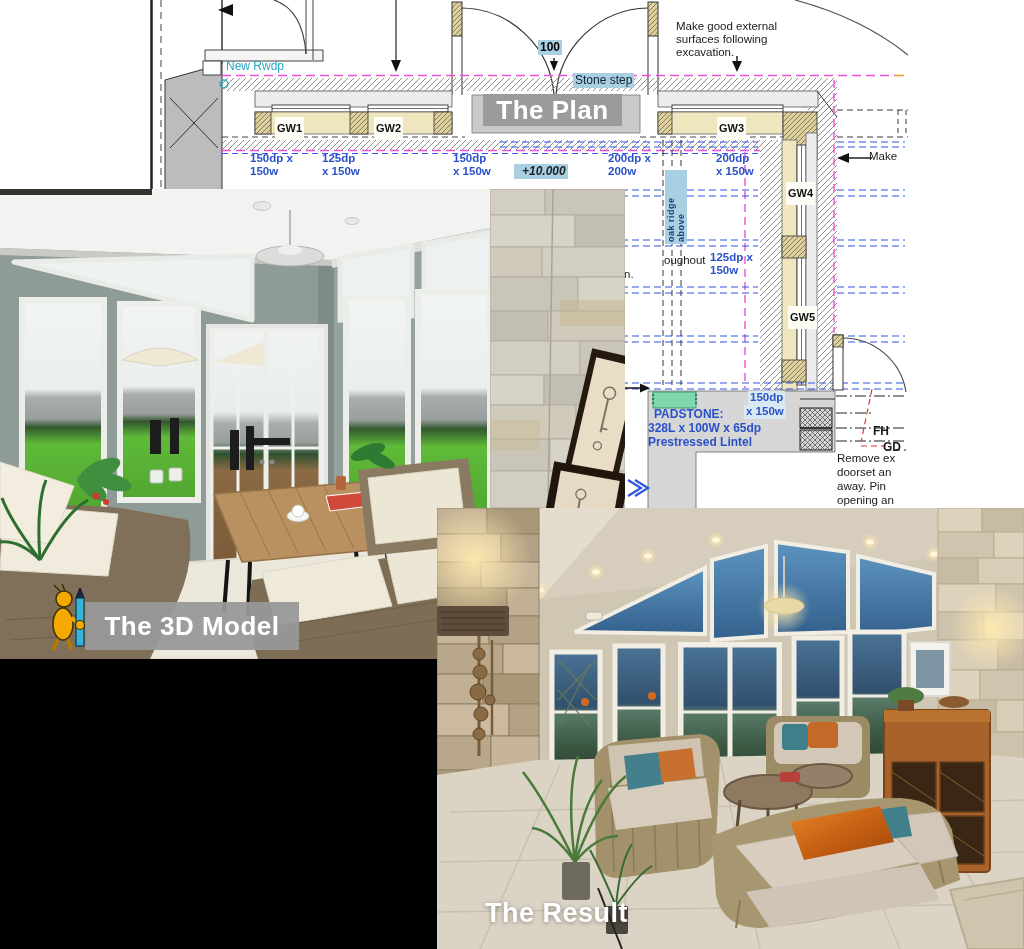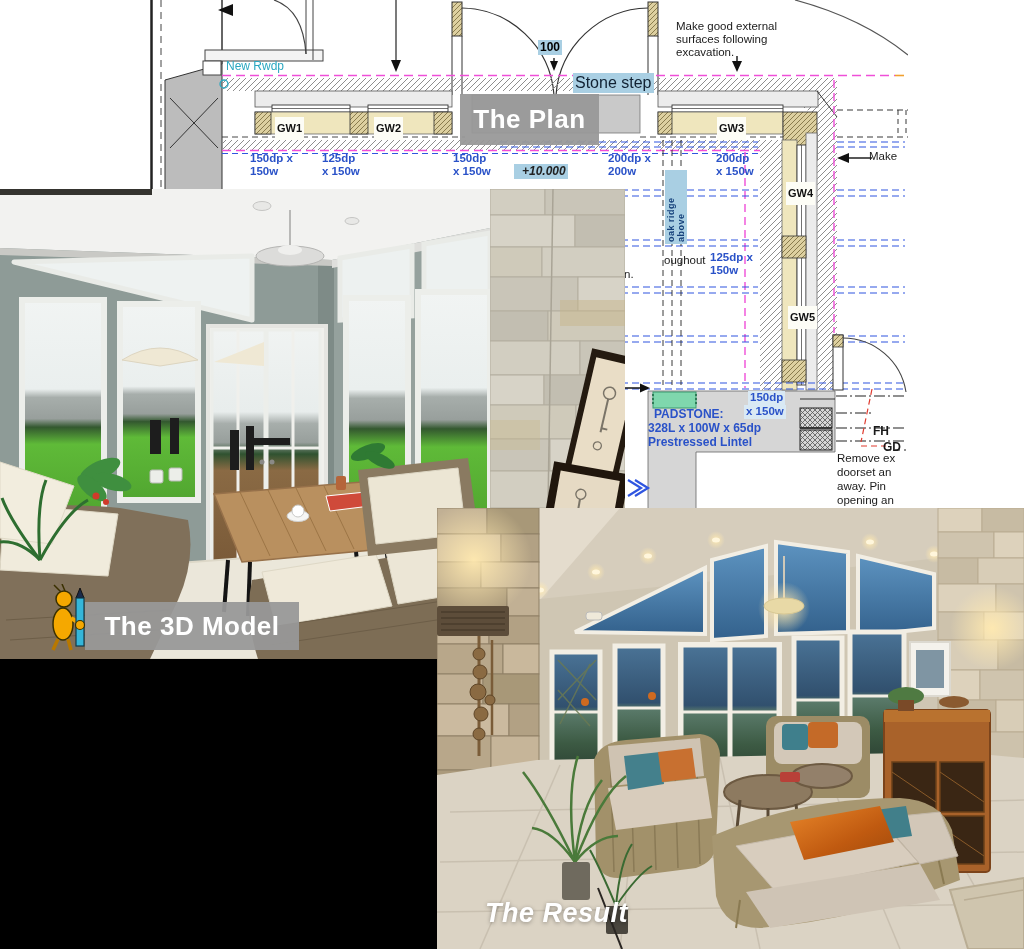--- a/index.html
+++ b/index.html
@@ -179,21 +179,21 @@
       <polyline points="635,480 648,488 635,496" fill="none" stroke="#2f55e0" stroke-width="2.2"></polyline>
       <circle cx="224" cy="84" r="4" fill="none" stroke="#2aa7c0" stroke-width="1.3"></circle>
     </svg>
 
     
     <div class="plan-text" style="left:76px;top:60px;color:#2aa7c0;font-size:12px;">New Rwdp</div>
     <div class="plan-text" style="left:526px;top:20px;width:170px;">Make good external
 surfaces following
 excavation.</div>
     <div class="plan-text chip" style="left:388px;top:40px;font-weight:700;font-size:12px;color:#000000;">100</div>
-    <div class="plan-text chip" style="left:423px;top:73px;font-size:16px;color:#123;">Stone step</div>
+    <div class="plan-text chip" style="left:423px;top:73px;font-size:12px;color:#123;">Stone step</div>
     <div class="gw-chip" style="left:125px;top:117px;">GW1</div>
     <div class="gw-chip" style="left:224px;top:117px;">GW2</div>
     <div class="gw-chip" style="left:567px;top:117px;">GW3</div>
     <div class="gw-chip" style="left:636px;top:182px;">GW4</div>
     <div class="gw-chip" style="left:638px;top:306px;">GW5</div>
     <div class="plan-text blue" style="left:100px;top:152px;">150dp x
 150w</div>
     <div class="plan-text blue" style="left:172px;top:152px;">125dp
 x 150w</div>
     <div class="plan-text blue" style="left:303px;top:152px;">150dp
@@ -386,21 +386,21 @@
       <ellipse cx="290" cy="250" rx="12" ry="5" fill="#efefed"></ellipse>
       <ellipse cx="262" cy="206" rx="9" ry="4.5" fill="#e8e8e6" stroke="#c6c6c4"></ellipse>
       <ellipse cx="352" cy="221" rx="7" ry="3.5" fill="#e8e8e6" stroke="#c6c6c4"></ellipse>
       <rect x="150" y="470" width="13" height="13" rx="2" fill="#eceee9" stroke="#b9bbb6"></rect>
       <rect x="169" y="468" width="13" height="13" rx="2" fill="#eceee9" stroke="#b9bbb6"></rect>
     </svg>
   </div>
 
   <div class="black-area" style="left:0;top:659px;width:437px;height:290px;z-index:4;"></div>
 
-  <div class="layer" style="left:437px;top:508px;width:587px;height:441px;z-index:5;font-style:italic;">
+  <div class="layer" style="left:437px;top:508px;width:587px;height:441px;z-index:5;">
     <svg width="587" height="441" viewBox="437 508 587 441">
       <defs>
         <linearGradient id="winmix" x1="0" y1="0" x2="0" y2="1">
           <stop offset="0" stop-color="#4a7396"></stop>
             <stop offset="0.45" stop-color="#31506e"></stop>
           <stop offset="0.50" stop-color="#5a7a6a"></stop>
             <stop offset="0.75" stop-color="#3c5a43"></stop>
           <stop offset="1" stop-color="#2b3f31"></stop>
         </linearGradient>
         <linearGradient id="skyG" x1="0" y1="0" x2="0" y2="1">
@@ -643,21 +643,21 @@
         <path d="M616,906 Q638,874 652,866"></path>
       </g>
       <rect x="606" y="906" width="22" height="28" rx="2" fill="#4a463e"></rect>
       <line x1="598" y1="888" x2="622" y2="949" stroke="#2a2622" stroke-width="2"></line>
       <circle cx="585" cy="702" r="4" fill="#cf6a20"></circle>
       <circle cx="652" cy="696" r="4" fill="#cf6a20"></circle>
     </svg>
     <div class="caption-text" style="left:48px;top:390px;">The Result</div>
   </div>
 
-  <div class="caption-box" style="left:460px;top:94px;width:139px;height:51px;">
+  <div class="caption-box" style="left:483px;top:94px;width:139px;height:32px;">
     <span>The Plan</span>
   </div>
 
   <div class="caption-box" style="left:85px;top:602px;width:214px;height:48px;">
     <span>The 3D Model</span>
   </div>
 
   <svg style="position:absolute;left:44px;top:584px;z-index:61;" width="46" height="72" viewBox="0 0 46 72">
     <line x1="17" y1="8" x2="10" y2="1" stroke="#3a3000" stroke-width="1.5"></line>
     <line x1="21" y1="7" x2="18" y2="0" stroke="#3a3000" stroke-width="1.5"></line>

